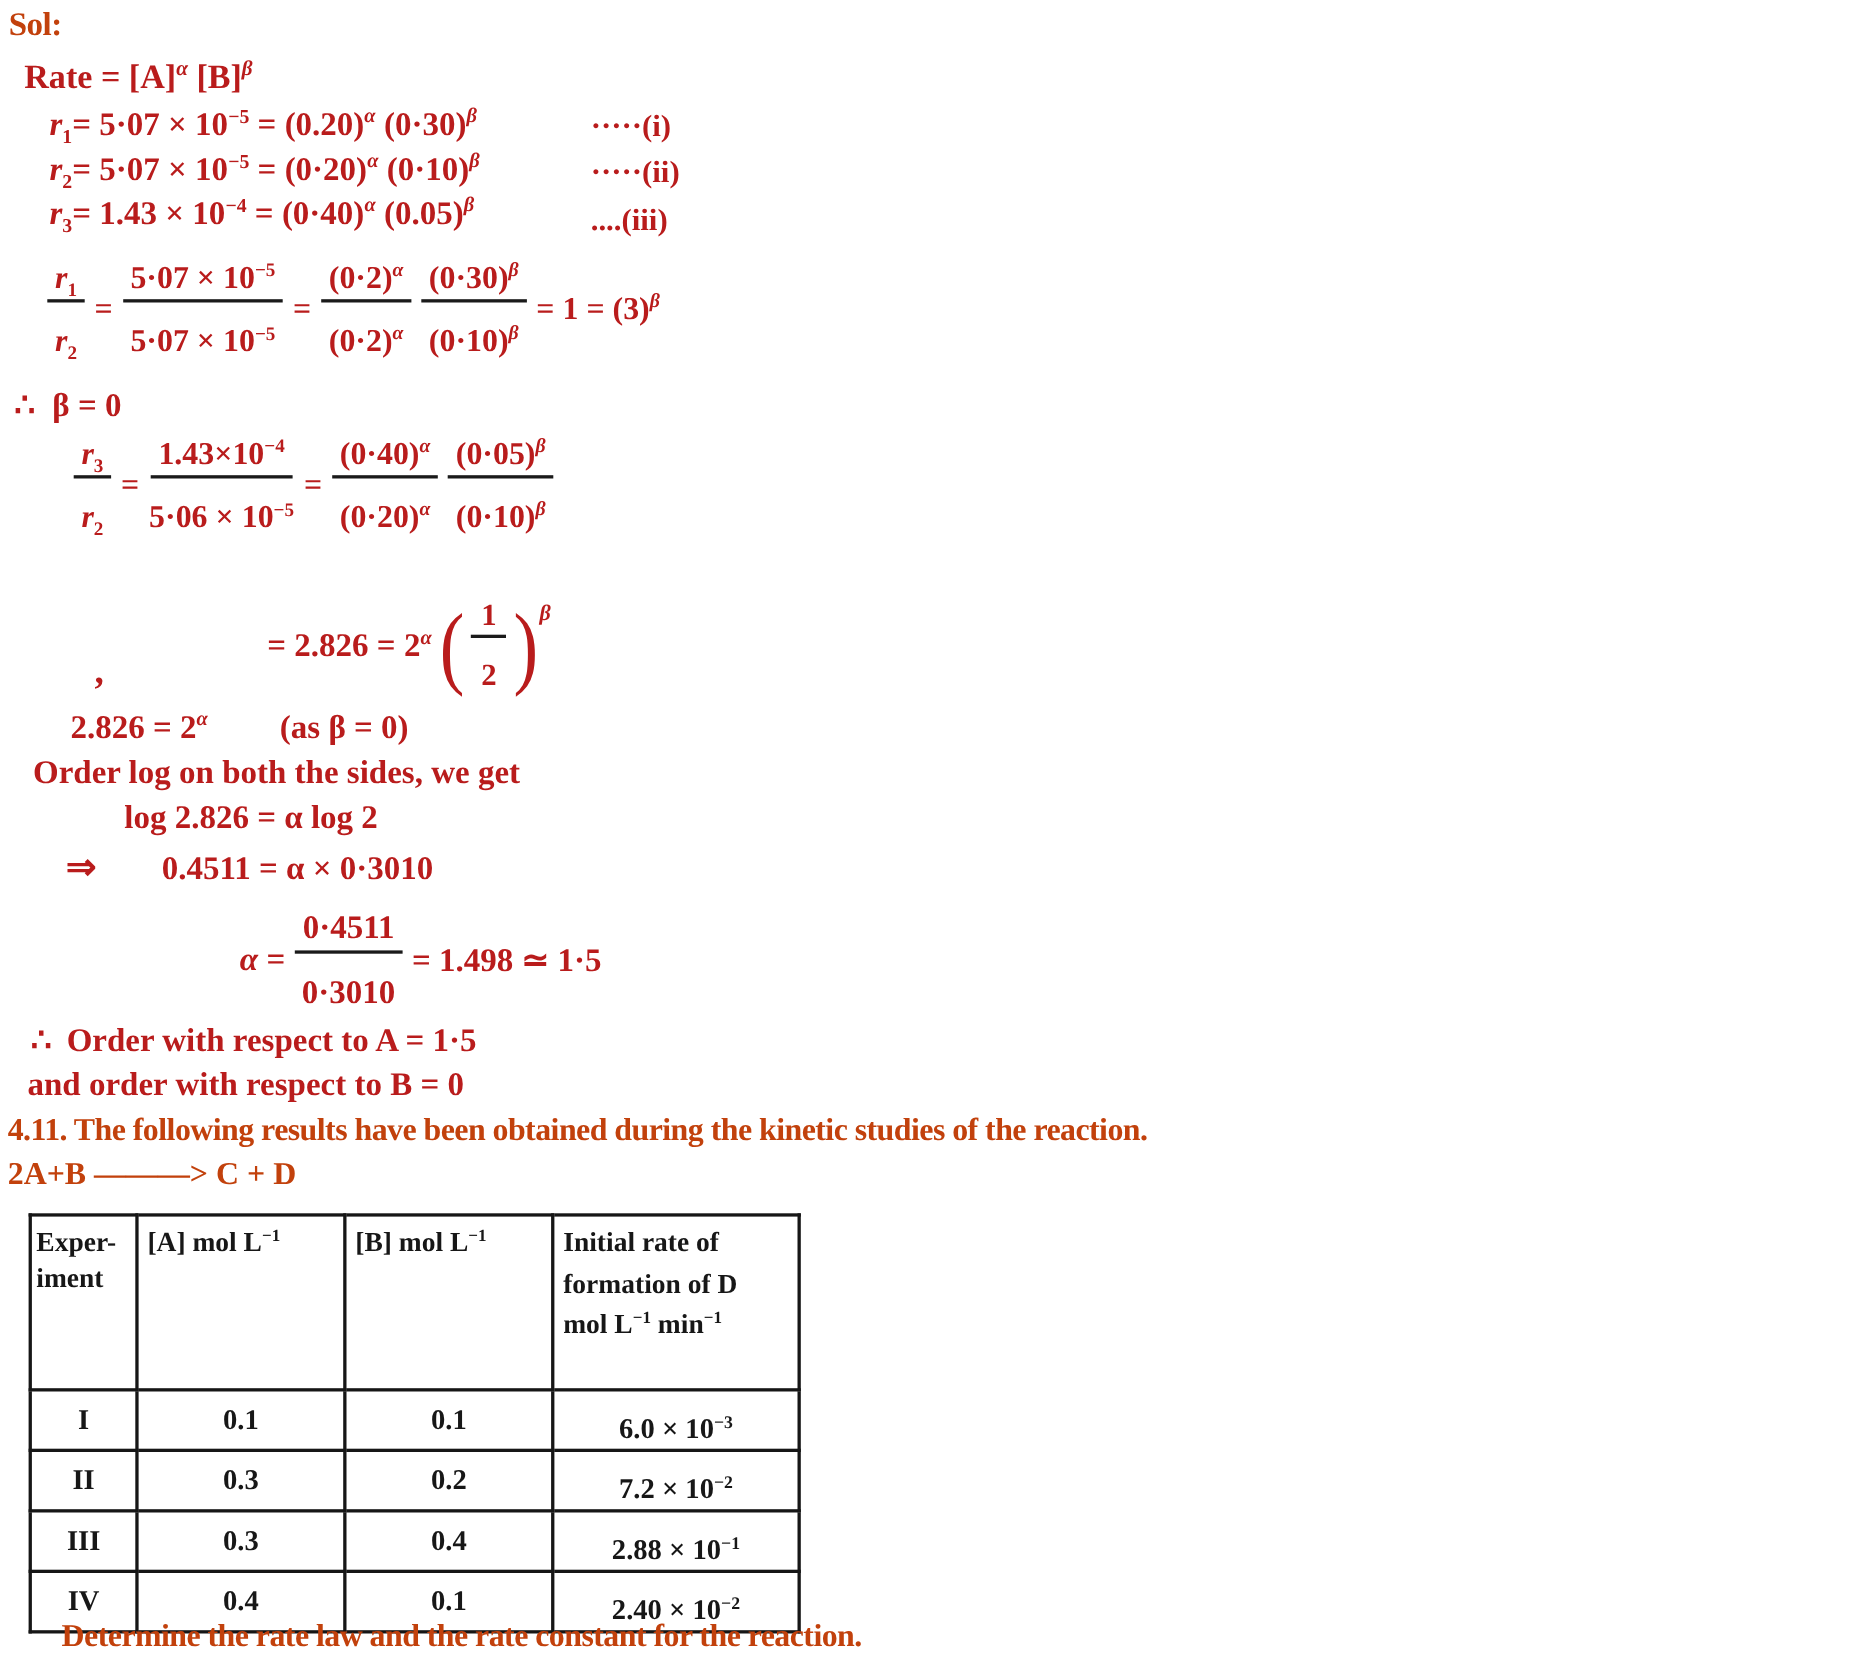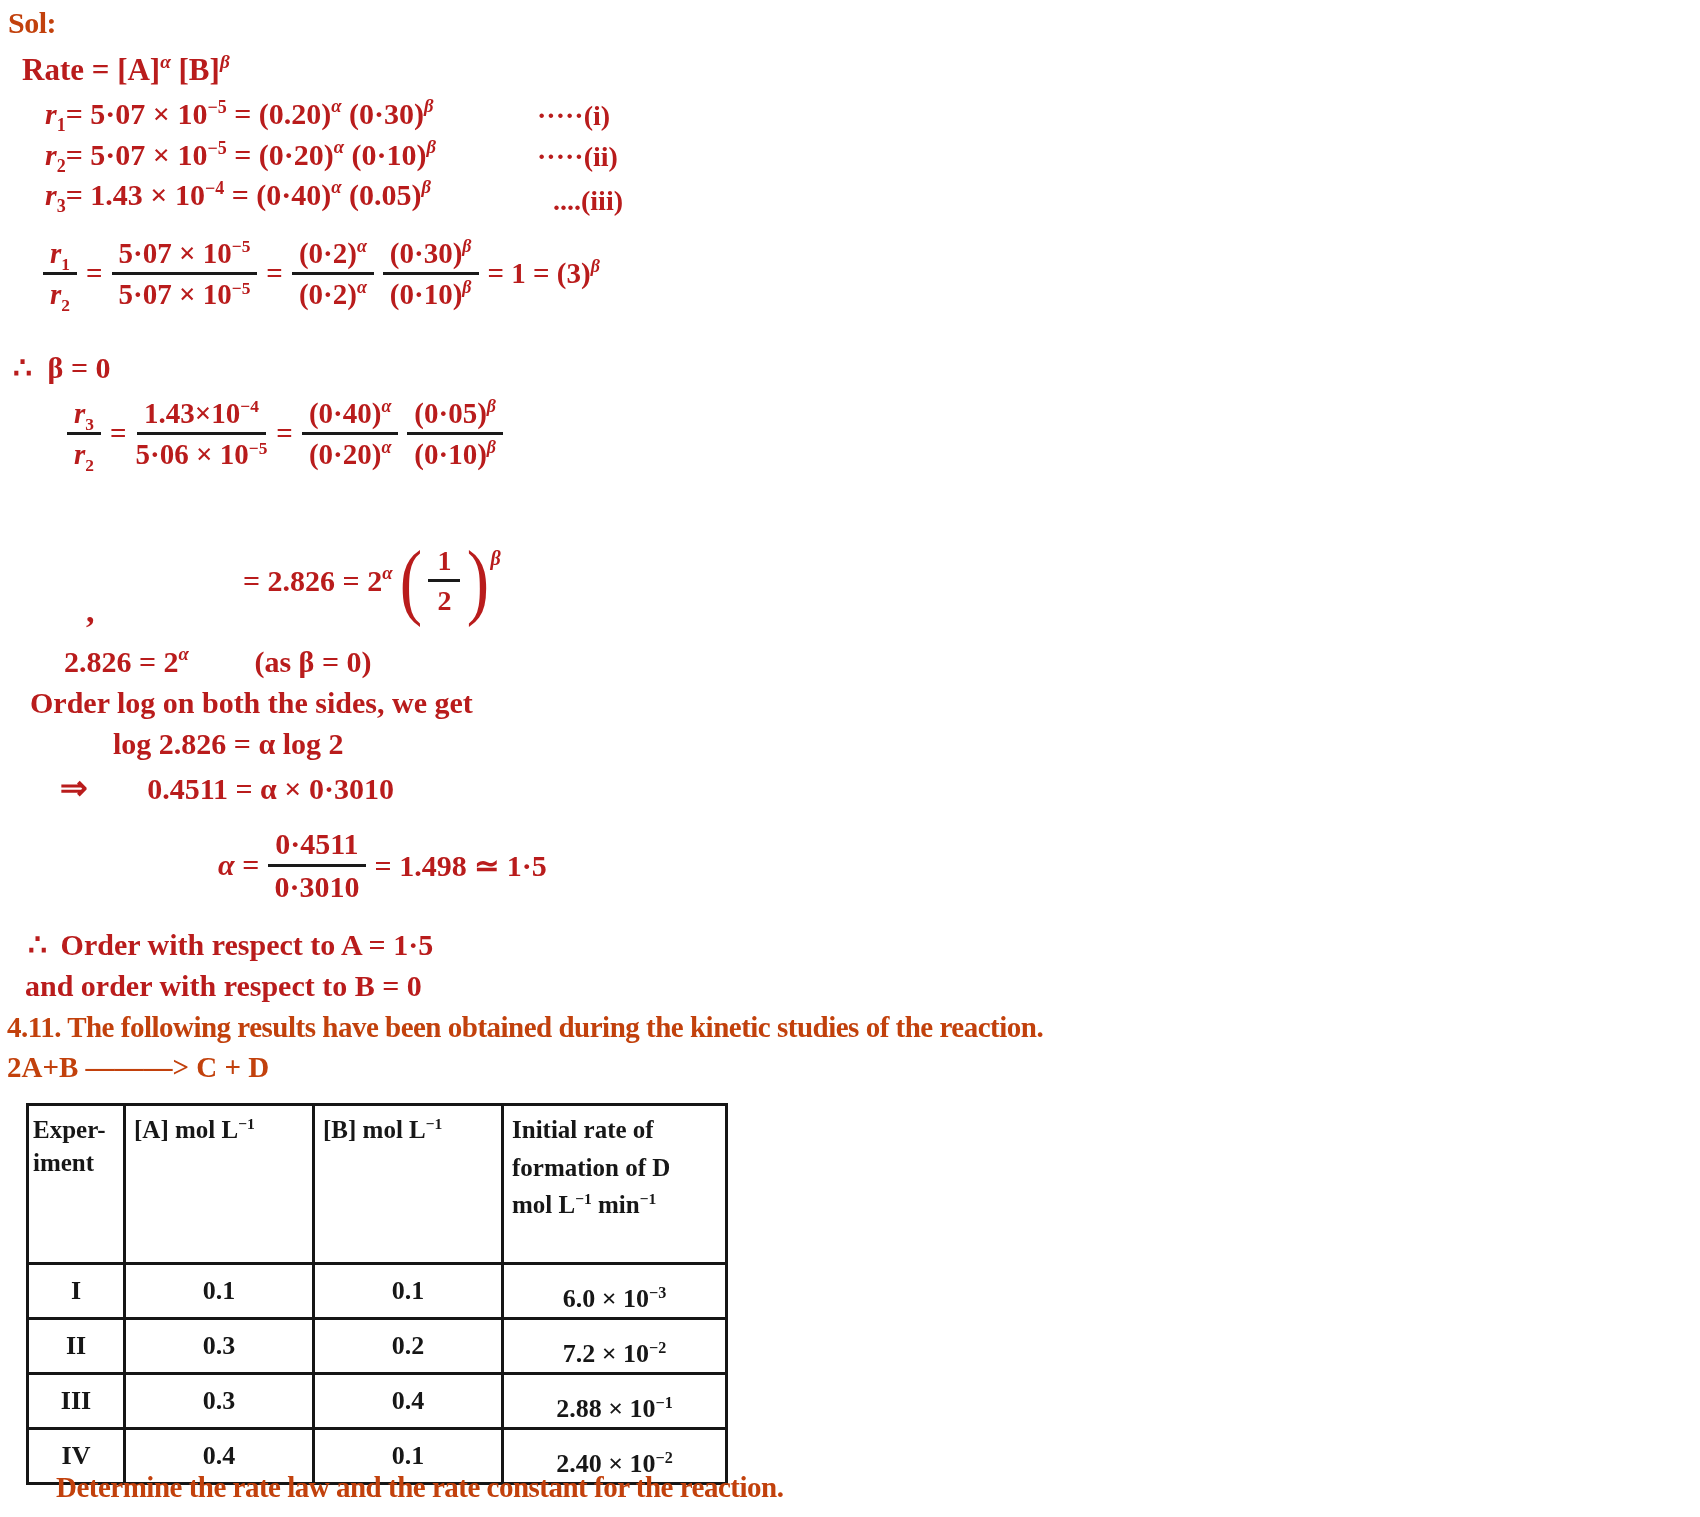--- a/index.html
+++ b/index.html
@@ -5,21 +5,21 @@
   html,body{margin:0;padding:0;background:#fff;}
   #page{position:relative;width:1700px;height:1517px;background:#ffffff;overflow:hidden;}
 
   .sans{font-family:Liberation Serif, serif;font-weight:700;color:#c2410c;letter-spacing:-0.5px;}
   .math{font-family:"Liberation Serif",serif;font-weight:700;color:#b91c1c;}
   .line{position:absolute;white-space:nowrap;font-size:30px;}
   .mrow{position:absolute;display:flex;align-items:center;white-space:nowrap;font-size:29px;gap:9px;}
 
   .fr{display:inline-flex;flex-direction:column;align-items:center;line-height:1.05;text-align:center;}
   .fr .nu{border-bottom:3px solid #1a1a1a;padding:0 7px 4px 7px;}
-  .fr .de{padding-top:4px;}
+  .fr .de{padding-top:20px;}
 
   .sp{font-size:0.60em;position:relative;top:-0.62em;}           
   .spg{font-size:0.62em;position:relative;top:-0.62em;font-style:italic;} 
   .sb{font-size:0.60em;position:relative;top:0.38em;}            
   .it{font-style:italic;}
 
   .bp{font-size:84px;font-weight:400;line-height:0.85;transform:scaleX(0.8);}
   .pexp{align-self:flex-start;margin-top:2px;margin-left:-6px;font-size:20px;font-style:italic;}
 
   .rlabel{position:absolute;left:537px;font-size:28px;}
@@ -51,21 +51,21 @@
   <div class="line math rlabel" style="top:100px;">·····(i)</div>
 
   <div class="line math" style="left:45px;top:138px;">
     <span class="it">r</span><span class="sb">2</span><span>= 5·07 × 10</span><span class="sp">−5</span><span> = (0·20)</span><span class="spg">α</span><span> (0·10)</span><span class="spg">β</span>
   </div>
   <div class="line math rlabel" style="top:141px;">·····(ii)</div>
 
   <div class="line math" style="left:45px;top:178px;">
     <span class="it">r</span><span class="sb">3</span><span>= 1.43 × 10</span><span class="sp">−4</span><span> = (0·40)</span><span class="spg">α</span><span> (0.05)</span><span class="spg">β</span>
   </div>
-  <div class="line math rlabel" style="top:185px;margin-left:16px;">....(iii)</div>
+  <div class="line math rlabel" style="top:185px;">....(iii)</div>
 
   <div class="mrow math" style="left:43px;top:238px;">
     <span class="fr">
       <span class="nu"><span class="it">r</span><span class="sb">1</span></span>
       <span class="de"><span class="it">r</span><span class="sb">2</span></span>
     </span>
     <span>=</span>
     <span class="fr">
       <span class="nu"><span>5·07 × 10</span><span class="sp">−5</span></span>
       <span class="de"><span>5·07 × 10</span><span class="sp">−5</span></span>

